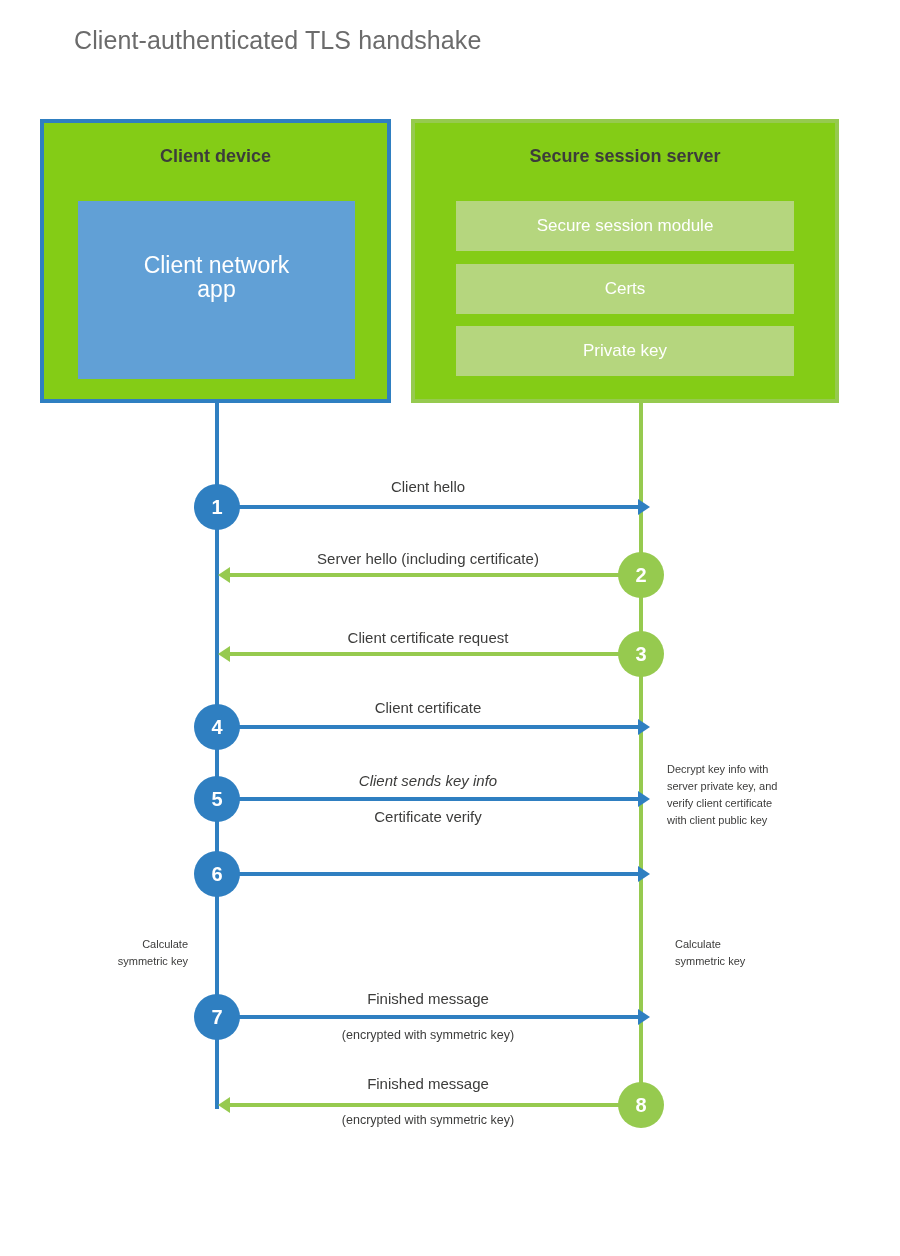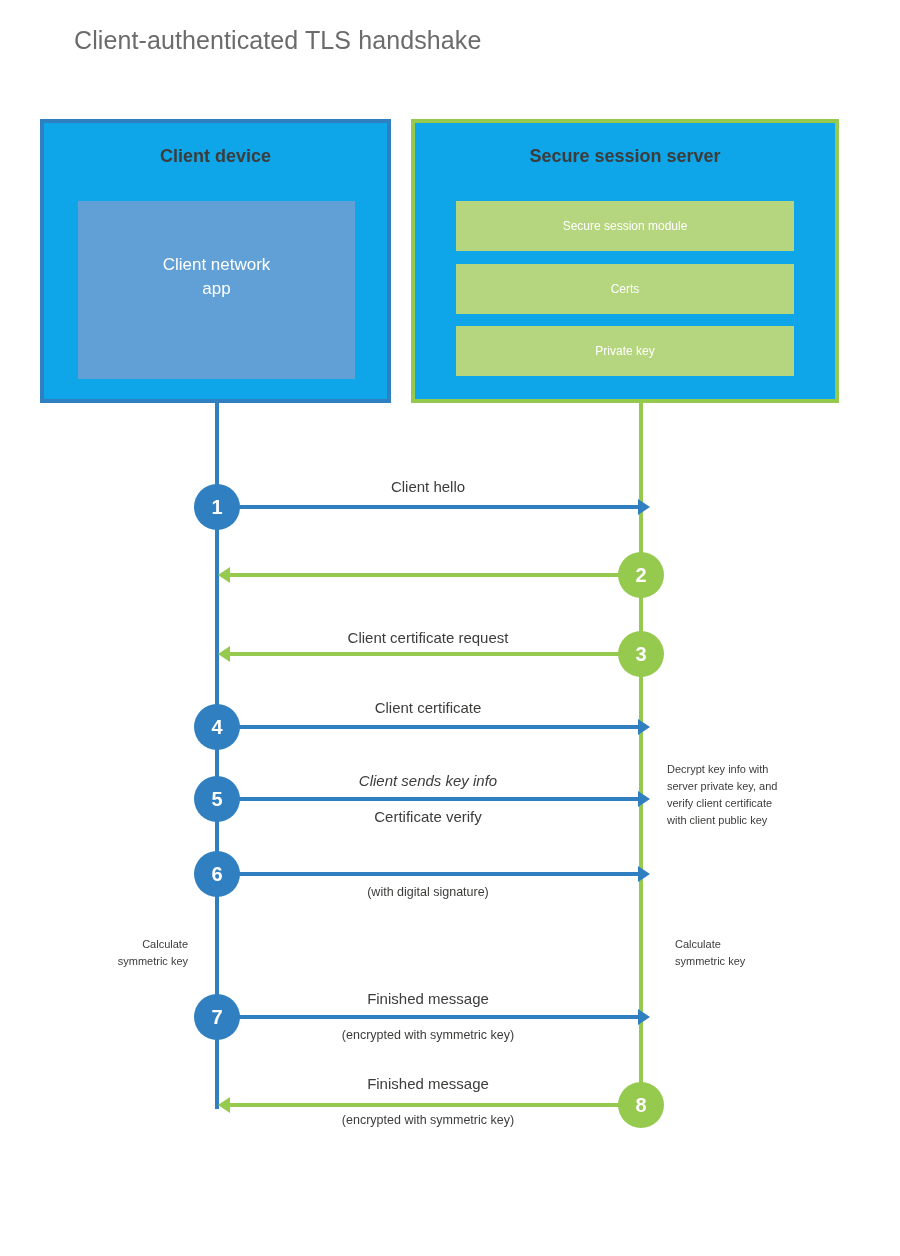--- a/index.html
+++ b/index.html
@@ -28,21 +28,21 @@
     font-weight: 400;
     color: #6b6b6b;
     letter-spacing: 0.1px;
     white-space: nowrap;
     margin-left: 36px;
   }
 
   
   .entity-box {
     position: absolute;
-    background: #0ea5e9;
+    background: #84cc16;
     box-sizing: border-box;
   }
   .entity-box.client {
     left: 40px;
     top: 119px;
     width: 351px;
     height: 284px;
     border: 4px solid #2f7fc1;
   }
   .entity-box.server {
@@ -71,41 +71,41 @@
     width: 277px;
     height: 178px;
     background: #61a0d6;
     display: flex;
     align-items: center;
     justify-content: center;
     box-sizing: border-box;
   }
   .client-app-label {
     color: #ffffff;
-    font-size: 17px;
+    font-size: 23px;
     line-height: 24px;
     text-align: center;
     font-weight: 400;
     margin-top: -26px;
   }
 
   
   .server-bar {
     position: absolute;
     left: 41px;
     width: 338px;
     height: 50px;
     background: #b5d67e;
     display: flex;
     align-items: center;
     justify-content: center;
   }
   .server-bar .bar-label {
     color: #ffffff;
-    font-size: 12px;
+    font-size: 17px;
     font-weight: 400;
   }
   .server-bar.b0 { top: 78px; }
   .server-bar.b1 { top: 141px; }
   .server-bar.b2 { top: 203px; }
 
   
   .lifeline {
     position: absolute;
     width: 4px;
@@ -222,20 +222,21 @@
 
   <div class="msg-arrow blue" style="left:217px; top:505px; width:422px;">
     <span class="head right"></span>
   </div>
   <div class="msg-label" style="left:217px; top:478px; width:422px;">Client hello</div>
   <div class="step-circle blue" style="left:194px; top:484px;">1</div>
 
   <div class="msg-arrow green" style="left:229px; top:573px; width:410px;">
     <span class="head left"></span>
   </div>
+  <div class="msg-label" style="left:217px; top:550px; width:422px;">Server hello (including certificate)</div>
   <div class="step-circle green" style="left:618px; top:552px;">2</div>
 
   <div class="msg-arrow green" style="left:229px; top:652px; width:410px;">
     <span class="head left"></span>
   </div>
   <div class="msg-label" style="left:217px; top:629px; width:422px;">Client certificate request</div>
   <div class="step-circle green" style="left:618px; top:631px;">3</div>
 
   <div class="msg-arrow blue" style="left:217px; top:725px; width:422px;">
     <span class="head right"></span>
@@ -246,21 +247,20 @@
   <div class="msg-arrow blue" style="left:217px; top:797px; width:422px;">
     <span class="head right"></span>
   </div>
   <div class="msg-label" style="left:217px; top:772px; width:422px;font-style:italic;">Client sends key info</div>
   <div class="step-circle blue" style="left:194px; top:776px;">5</div>
 
   <div class="msg-arrow blue" style="left:217px; top:872px; width:422px;">
     <span class="head right"></span>
   </div>
   <div class="msg-label" style="left:217px; top:808px; width:422px;">Certificate verify</div>
-  <div class="msg-sub" style="left:217px; top:885px; width:422px;">(with digital signature)</div>
   <div class="step-circle blue" style="left:194px; top:851px;">6</div>
 
   <div class="side-note left-align" style="left:667px; top:761px; width:180px;">
     <span>Decrypt key info with</span><br>
     <span>server private key, and</span><br>
     <span>verify client certificate</span><br>
     <span>with client public key</span>
   </div>
 
   <div class="side-note right-align" style="left:55px; top:936px; width:133px;">

